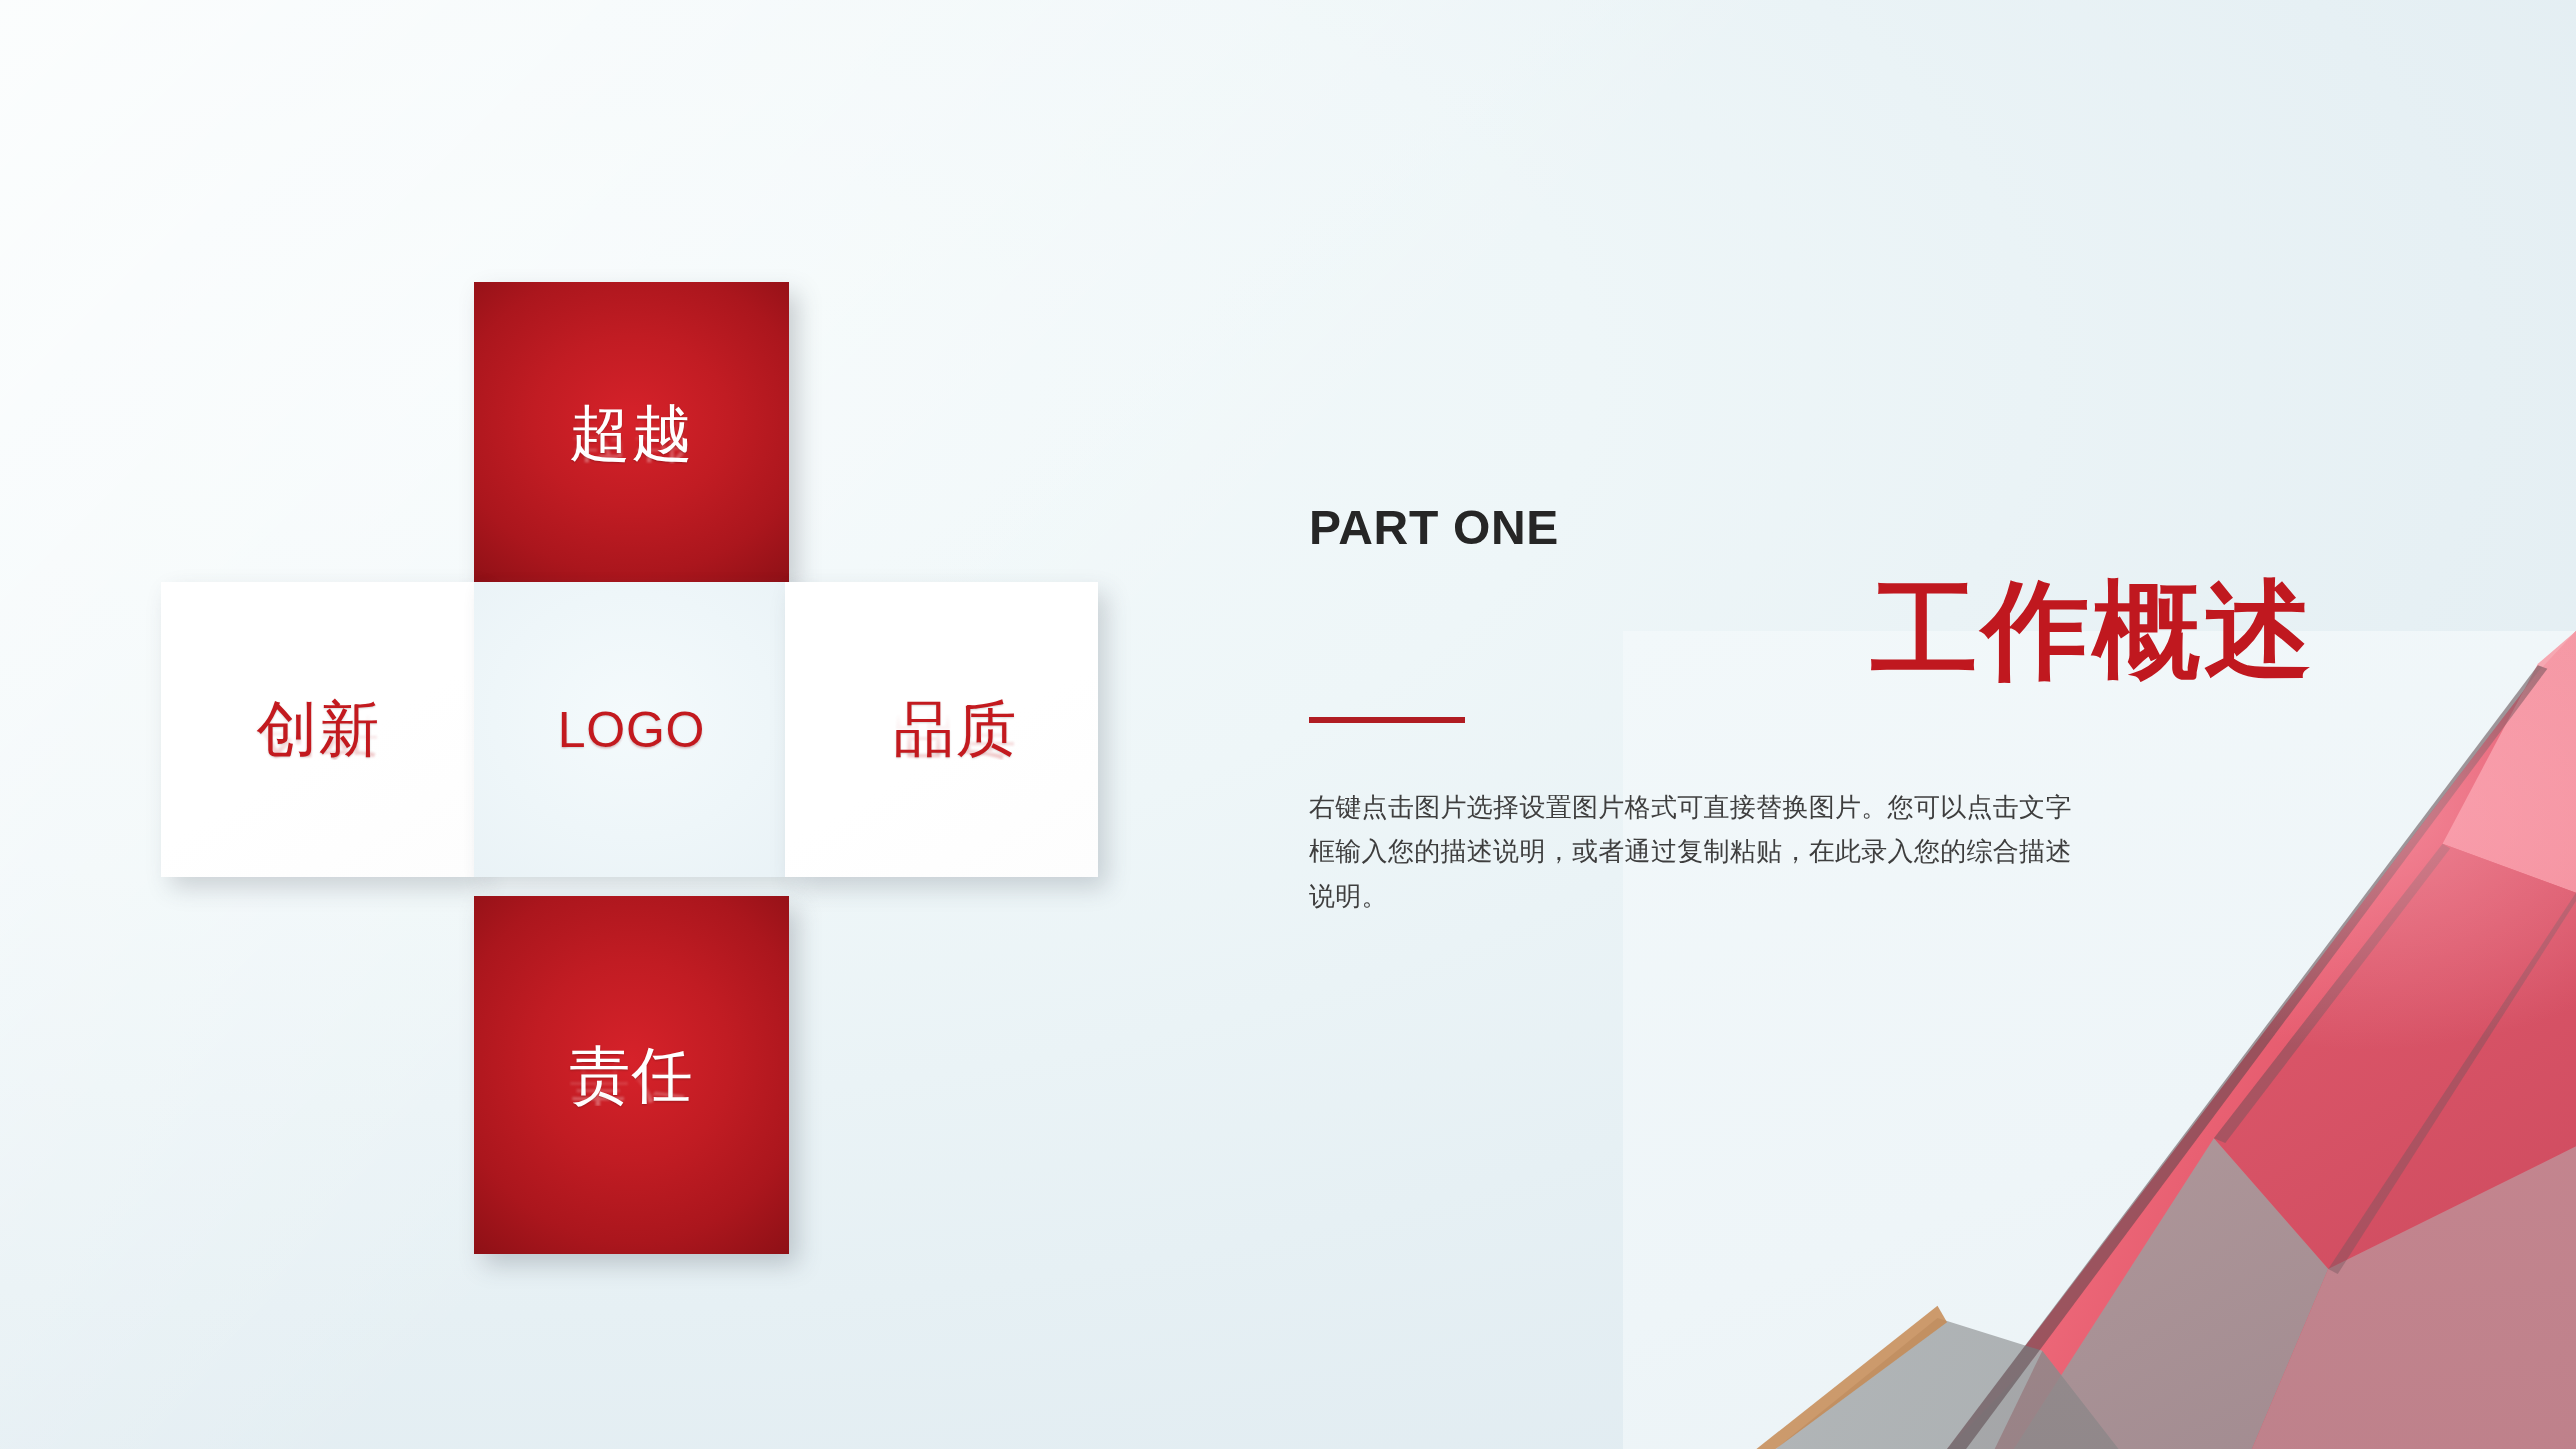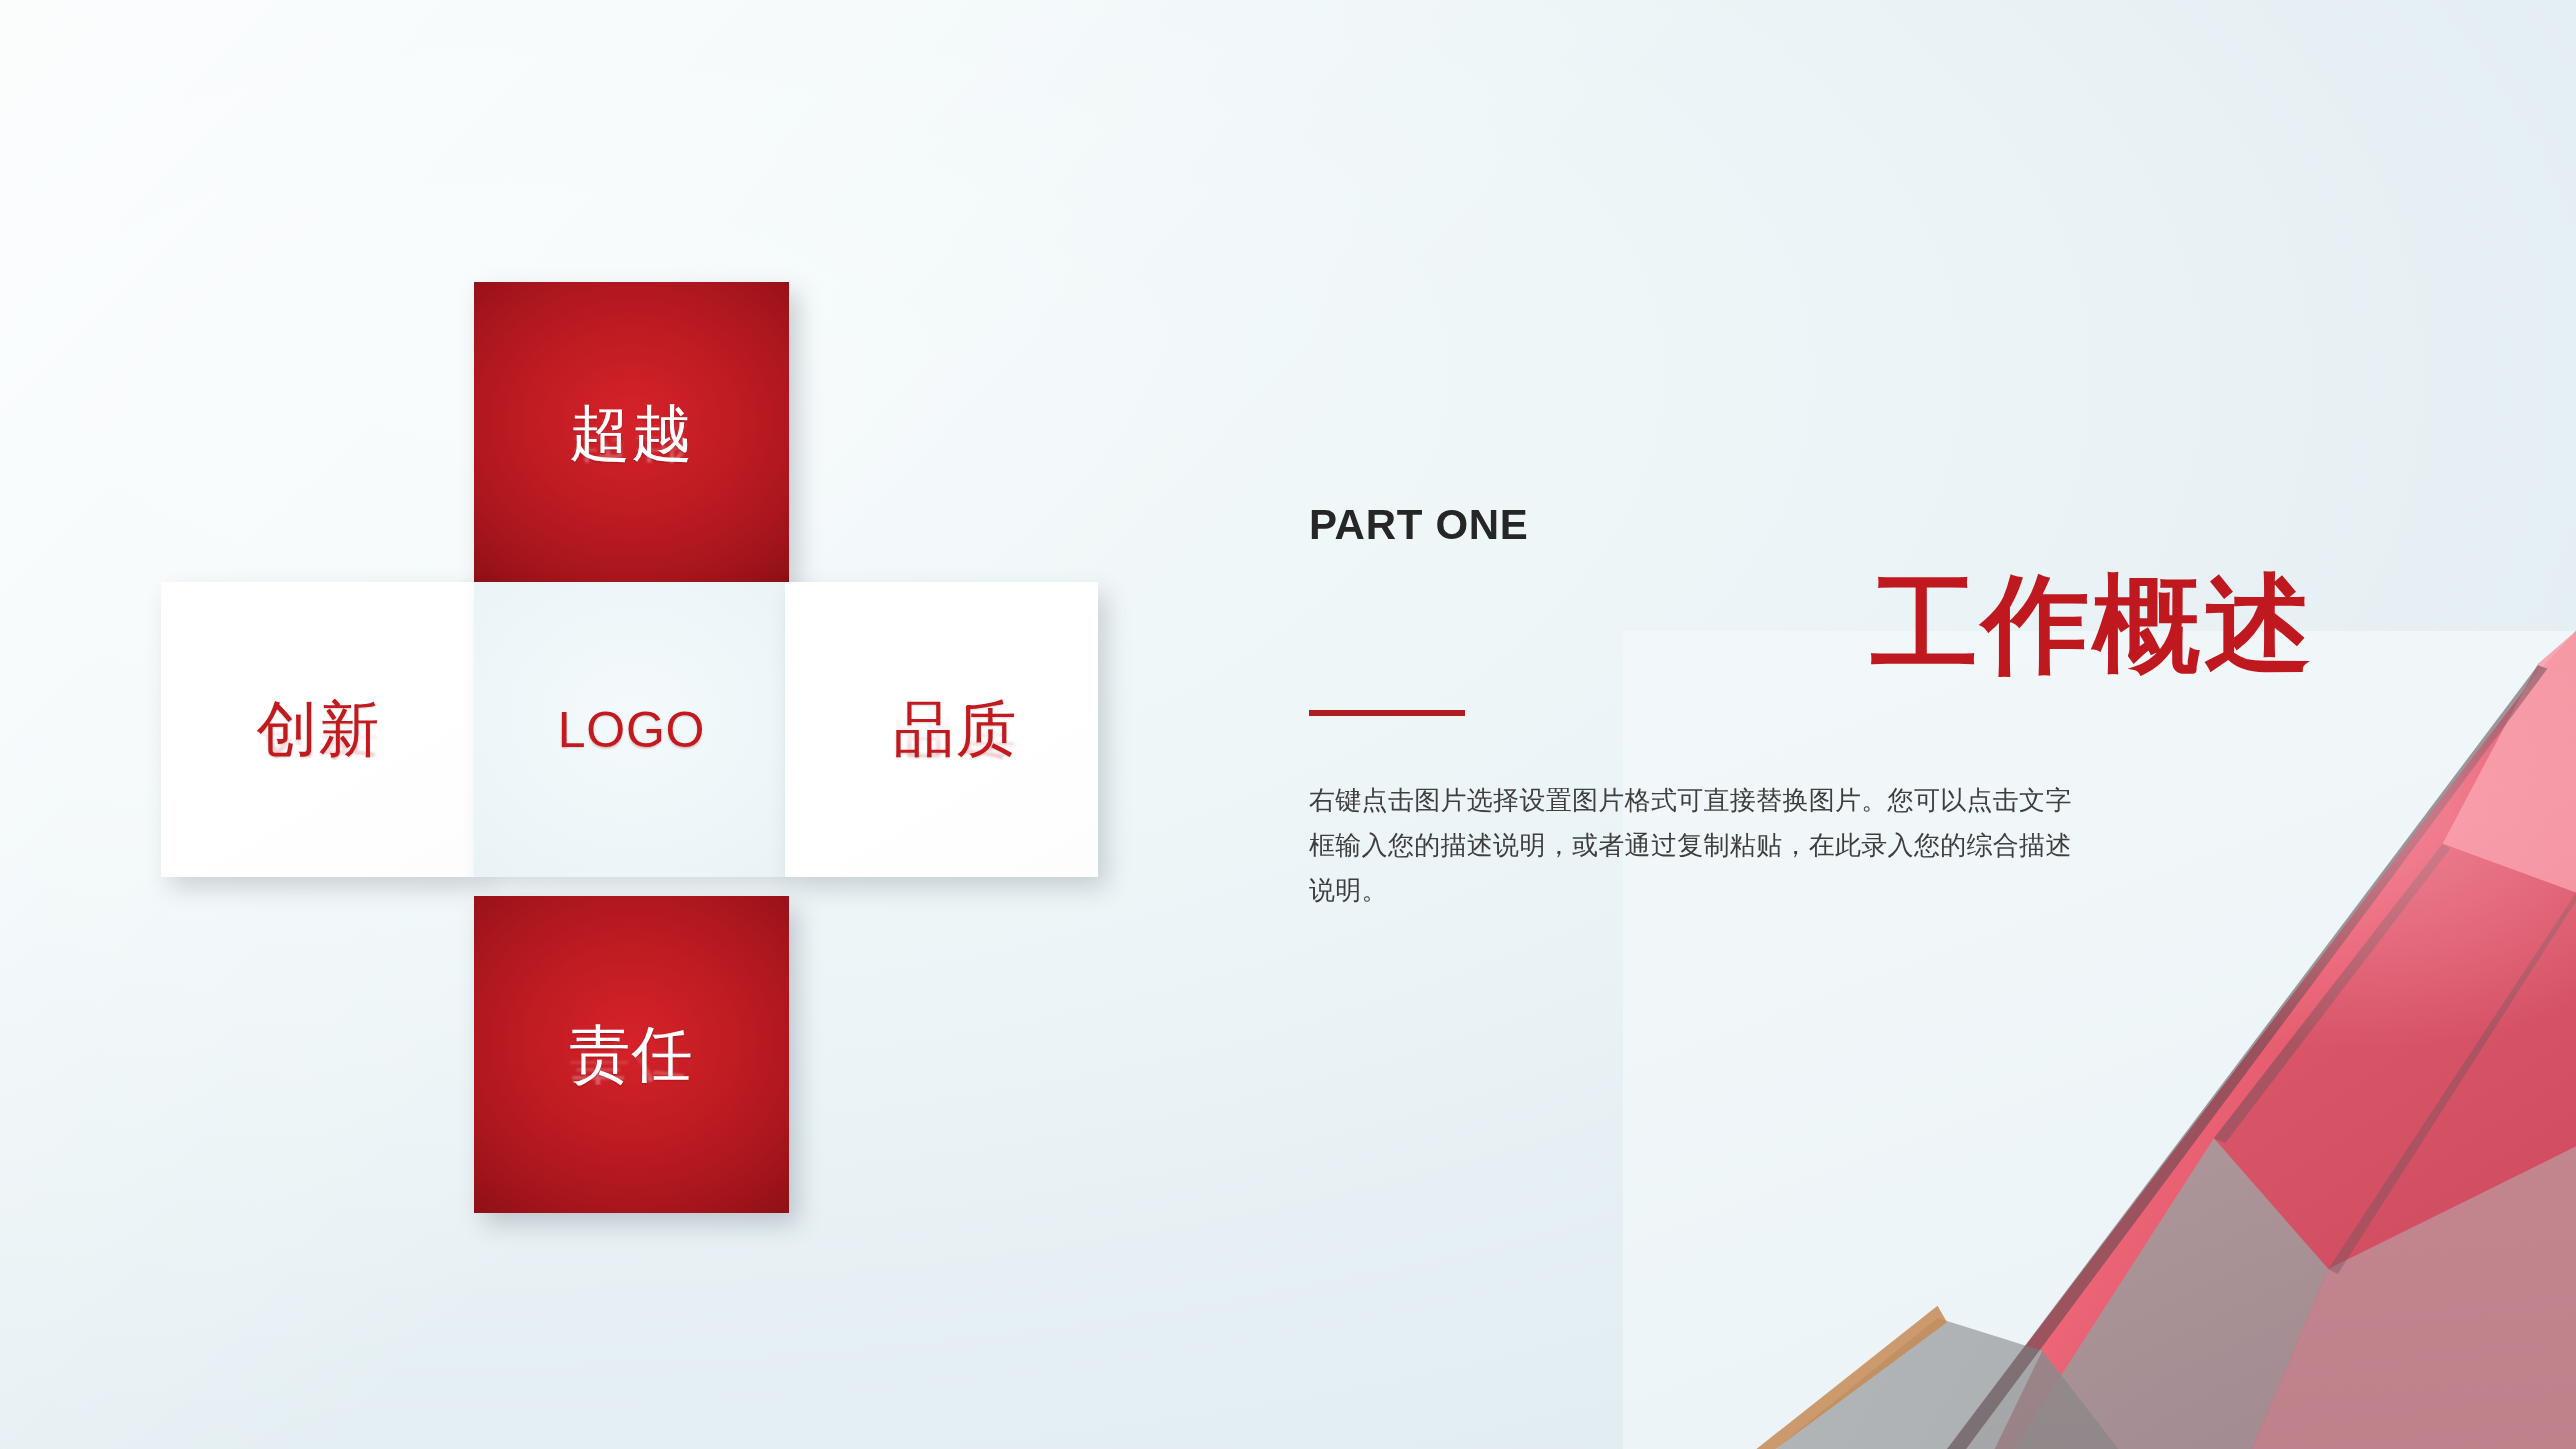--- a/index.html
+++ b/index.html
@@ -161,27 +161,27 @@
     letter-spacing:0.7px;
     text-shadow:0 1.3px 2px rgba(0,0,0,.14);
   }
   .tile.logo .label::after{ color:#c31a1f; opacity:.33; }
 
   
   #tile-top    { left:474px;  top:282px;  width:315px; height:302px; }
   #tile-left   { left:161px;  top:582px;  width:315px; height:295px; }
   #tile-center { left:474px;  top:582px;  width:315px; height:295px; }
   #tile-right  { left:785px; top:582px;  width:313px; height:295px;padding-left:28px; }
-  #tile-bottom { left:474px;  top:896px; width:315px; height:317px; }
+  #tile-bottom { left:474px;  top:896px; width:315px; height:358px; }
 
   
   #copy{ position:absolute; left:1309px; top:503px; width:1006px; }
 
   #part-label{
-    font-size:42px;
+    font-size:48px;
     font-weight:bold;
     color:#262626;
     letter-spacing:0.7px;
     line-height:1.05;
   }
 
   #main-title{
     margin-top:23px;
     font-size:107px;
     font-weight:bold;

